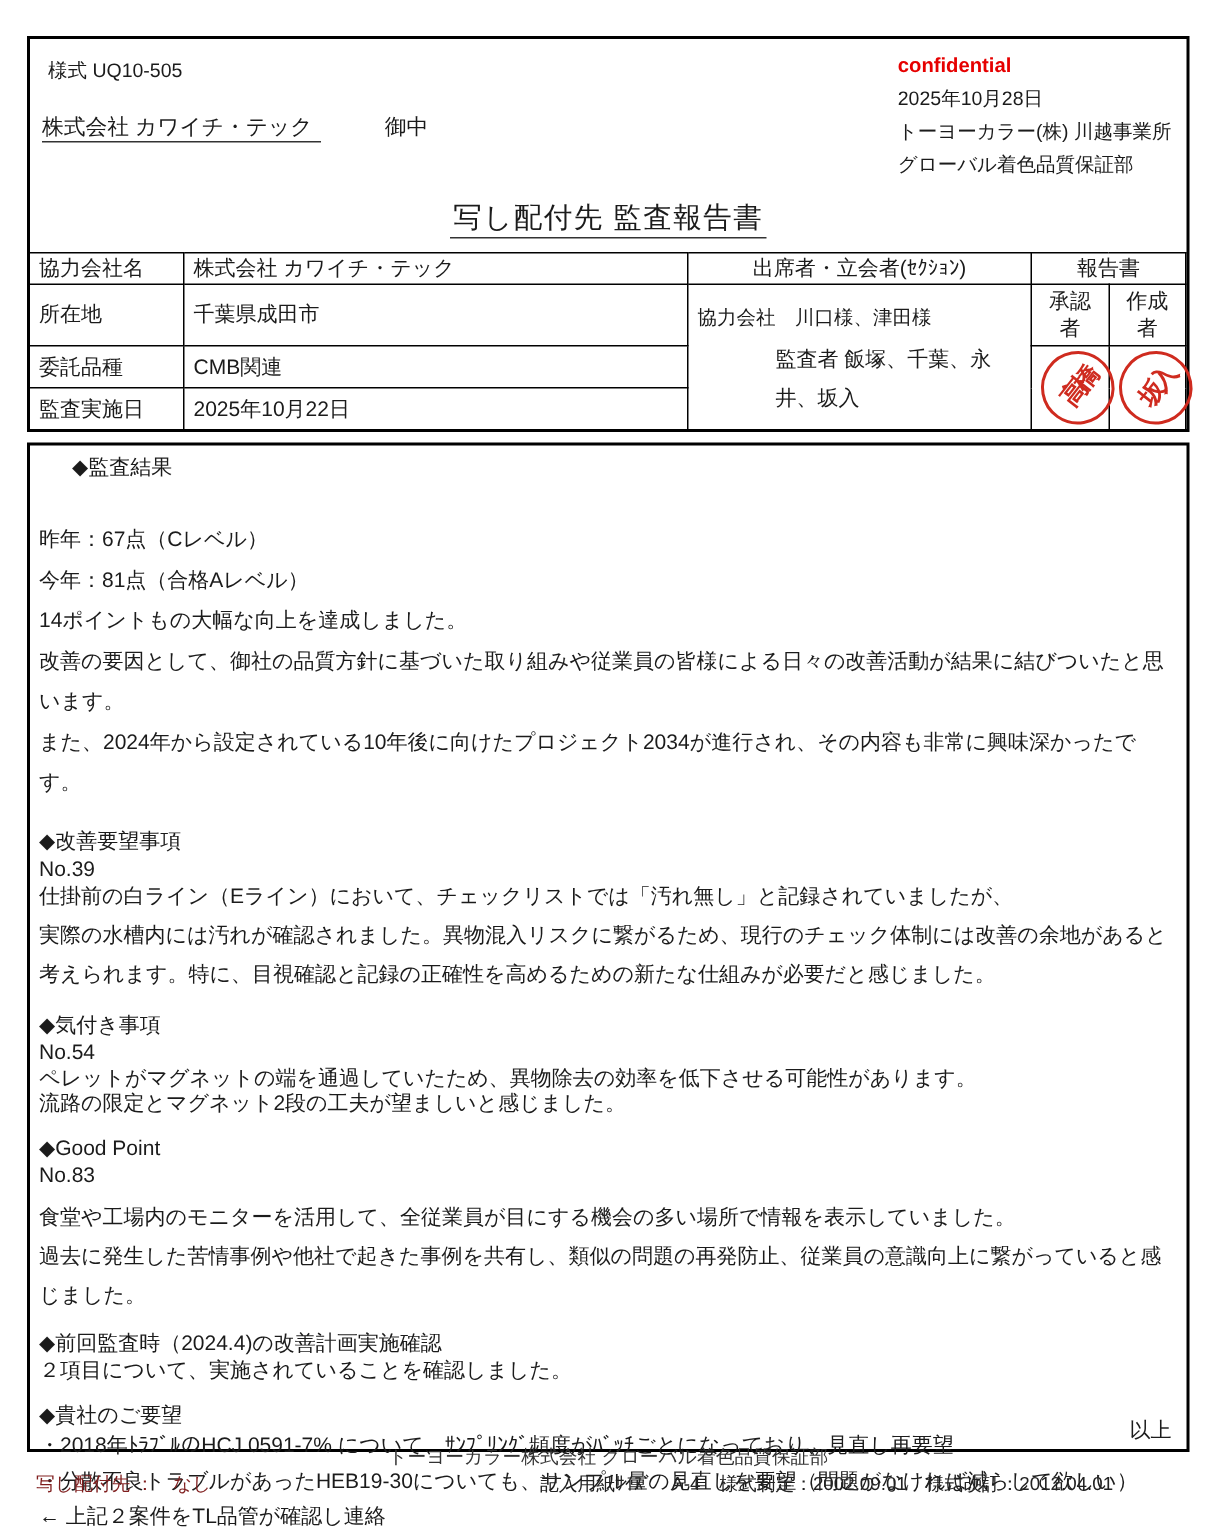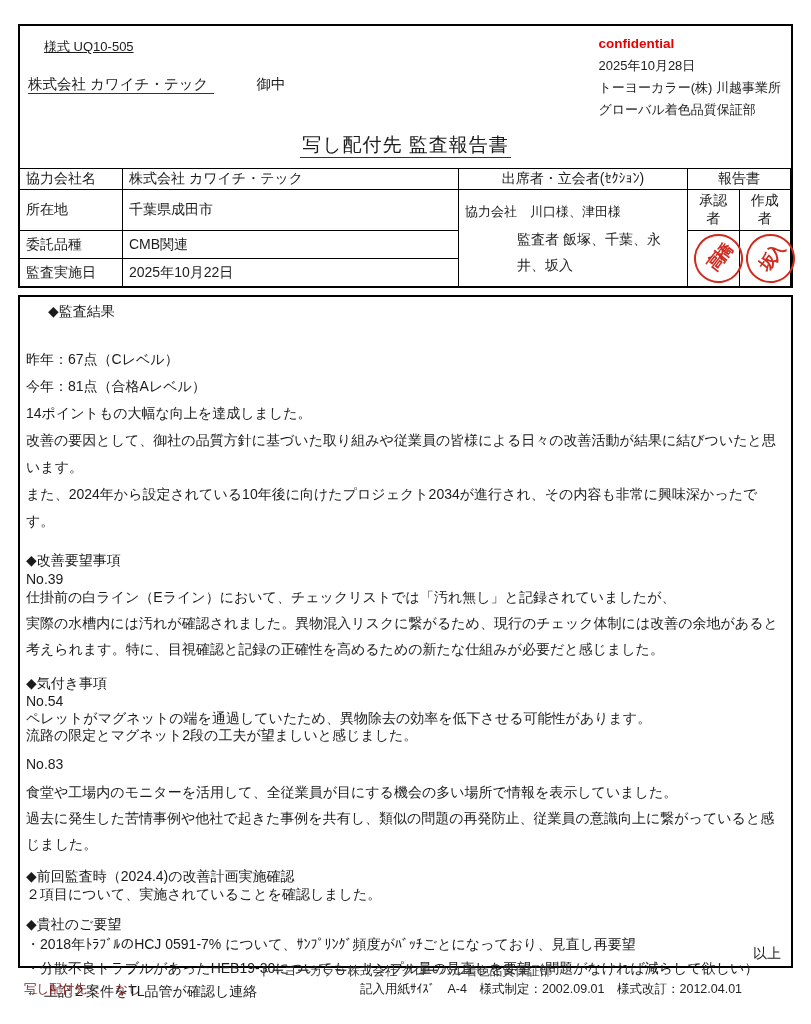--- a/index.html
+++ b/index.html
@@ -2,21 +2,21 @@
 <html style="--confidential-red: #e60000; --stamp-red: #cf2b1f;"><head>
 <meta charset="utf-8">
 <style>
   html,body{margin:0;padding:0;background:#ffffff;}
   .page{position:relative;width:811px;height:1024px;background:#ffffff;overflow:hidden;
         font-family:"Liberation Sans","DejaVu Sans",sans-serif;color:#1b1b1b;}
 
   
   .box1{position:absolute;left:18px;top:24px;width:775px;height:264px;
         border:2.5px solid #000;box-sizing:border-box;}
-  .form-code{position:absolute;top:12px;left:24px;font-size:13px;text-decoration:underline;}
+  .form-code{position:absolute;top:12px;left:12px;font-size:13px;}
   .right-block{position:absolute;top:7px;right:10px;text-align:left;line-height:22px;font-size:13px;margin-left:12px;}
   .confidential{color:var(--confidential-red,#e60000);font-weight:bold;font-size:13.5px;}
   .recipient{position:absolute;top:49px;left:8px;font-size:14.5px;text-align:center;}
   .recipient .company{border-bottom:1.5px solid #333;padding-right:6px;padding-bottom:1px;}
   .recipient .honorific{margin-left:38px;}
   .doc-title{position:absolute;top:106px;left:0;width:100%;text-align:center;}
   .doc-title span{font-size:19px;letter-spacing:1px;border-bottom:1.5px solid #333;padding:0 2px 2px 2px;}
 
   table.info{position:absolute;left:-1px;right:-1px;bottom:-1px;width:772px;height:119px;
              border-collapse:collapse;table-layout:fixed;padding-left:20px;}
@@ -135,20 +135,21 @@
     </div>
 
     <div class="sec mt12">
       <div class="heading">◆気付き事項</div>
       <div class="line lh17">No.54</div>
       <div class="line lh17">ペレットがマグネットの端を通過していたため、異物除去の効率を低下させる可能性があります。</div>
       <div class="line lh17">流路の限定とマグネット2段の工夫が望ましいと感じました。</div>
     </div>
 
     <div class="sec mt12">
+      <div class="heading">◆Good Point</div>
       <div class="line lh17">No.83</div>
       <div class="line lh26 mt6">食堂や工場内のモニターを活用して、全従業員が目にする機会の多い場所で情報を表示していました。</div>
       <div class="line lh26">過去に発生した苦情事例や他社で起きた事例を共有し、類似の問題の再発防止、従業員の意識向上に繋がっていると感じました。</div>
     </div>
 
     <div class="sec mt10">
       <div class="heading lh18">◆前回監査時（2024.4)の改善計画実施確認</div>
       <div class="line lh18">２項目について、実施されていることを確認しました。</div>
     </div>
 

